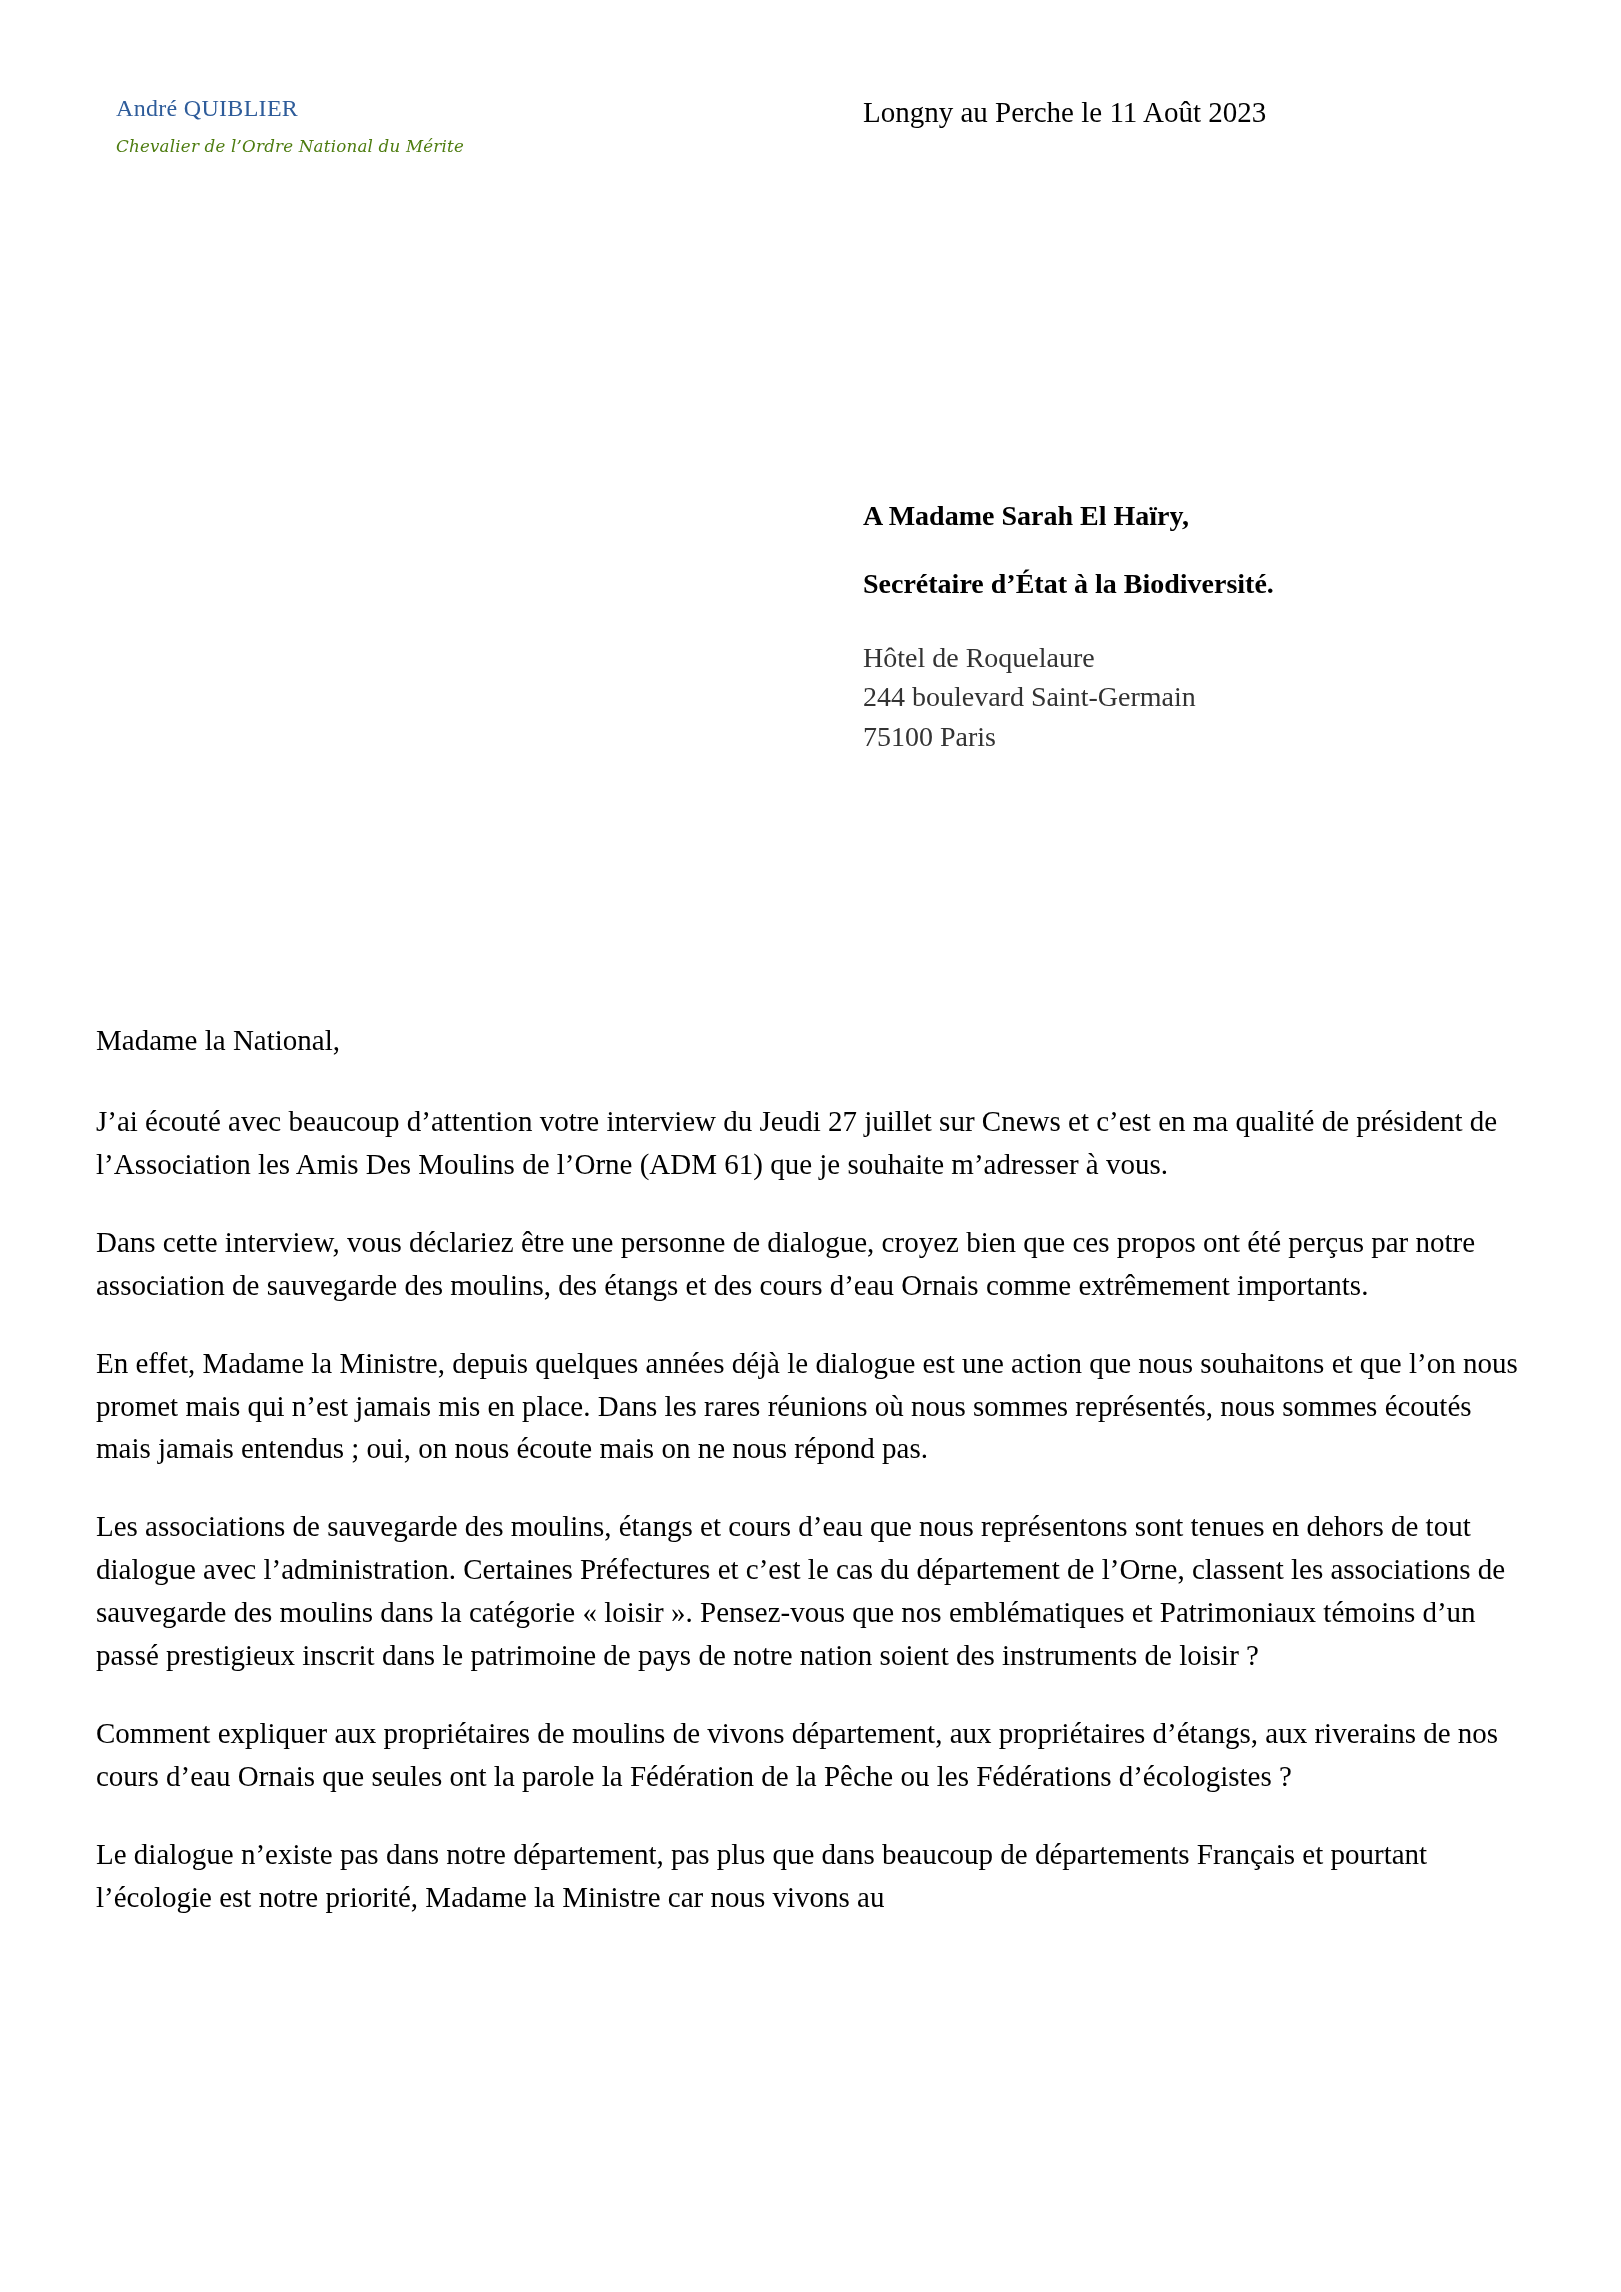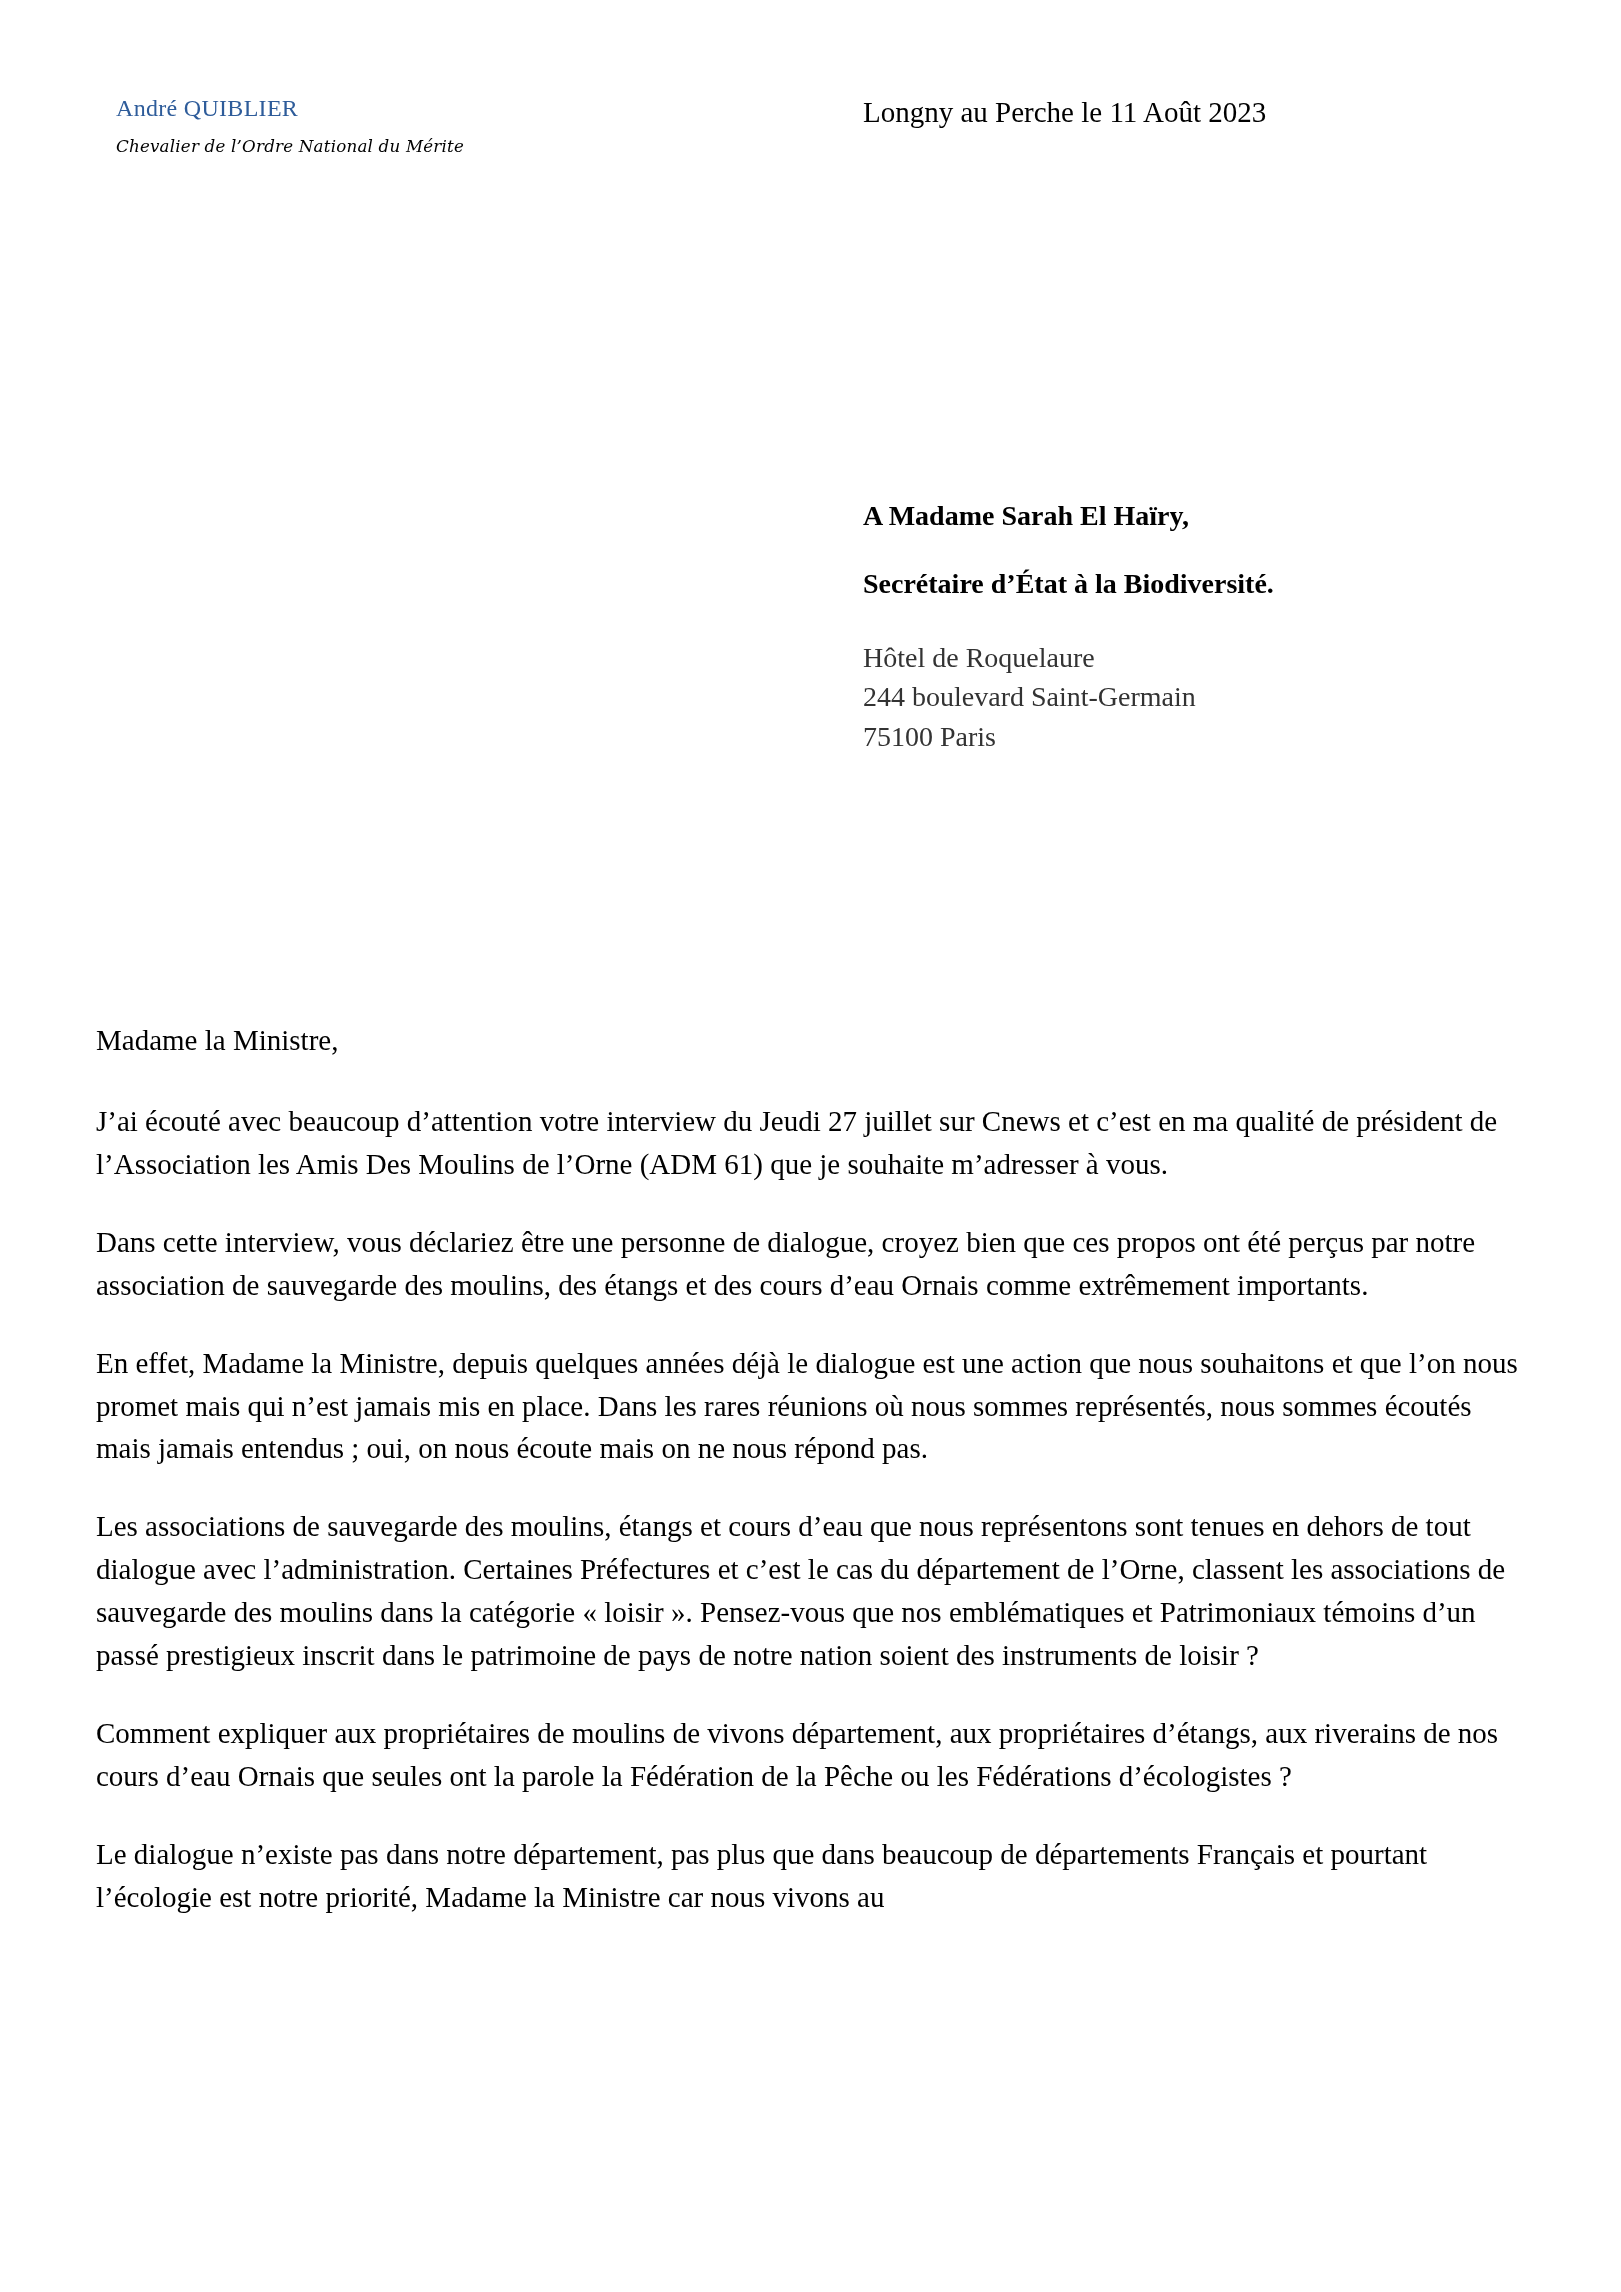--- a/index.html
+++ b/index.html
@@ -45,21 +45,21 @@
     color: #2E5C9A;
     letter-spacing: 0.3px;
     line-height: 1.2;
     white-space: nowrap;
   }
   .sender-title {
     margin-top: 13.7px;
     font-family: "DejaVu Serif", serif;
     font-style: italic;
     font-size: 16.7px;
-    color: #000000;
+    color: #4d7c0f;
     letter-spacing: 0.2px;
     white-space: nowrap;
   }
   .place-date {
     position: absolute;
     left: 863px;
     top: 2px;
     font-size: 29px;
     color: #000;
     white-space: nowrap;
@@ -124,21 +124,21 @@
 
   <div class="recipient">
     <div class="recipient-line-bold">A Madame Sarah El Haïry,</div>
     <div class="recipient-line-bold second">Secrétaire d’État à la Biodiversité.</div>
     <div class="recipient-addr">Hôtel de Roquelaure</div>
     <div class="recipient-addr">244 boulevard Saint-Germain</div>
     <div class="recipient-addr">75100 Paris</div>
   </div>
 
   <div class="letter-body">
-    <div class="salutation">Madame la Ministre,</div>
+    <div class="salutation">Madame la National,</div>
     <p class="para">J’ai écouté avec beaucoup d’attention votre interview du Jeudi 27 juillet sur Cnews et c’est en ma qualité de président de l’Association les Amis Des Moulins de l’Orne (ADM 61) que je souhaite m’adresser à vous.</p>
     <p class="para">Dans cette interview, vous déclariez être une personne de dialogue, croyez bien que ces propos ont été perçus par notre association de sauvegarde des moulins, des étangs et des cours d’eau Ornais comme extrêmement importants.</p>
     <p class="para">En effet, Madame la Ministre, depuis quelques années déjà le dialogue est une action que nous souhaitons et que l’on nous promet mais qui n’est jamais mis en place. Dans les rares réunions où nous sommes représentés, nous sommes écoutés mais jamais entendus ;  oui, on nous écoute mais on ne nous répond pas.</p>
     <p class="para">Les associations de sauvegarde des moulins, étangs et cours d’eau que nous représentons sont tenues en dehors de tout dialogue avec l’administration. Certaines Préfectures et c’est le cas du département de l’Orne, classent les associations de sauvegarde des moulins dans la catégorie « loisir ». Pensez-vous que nos emblématiques et Patrimoniaux témoins d’un passé prestigieux inscrit dans le patrimoine de pays de notre nation soient des instruments de loisir ?</p>
     <p class="para">Comment expliquer aux propriétaires de moulins de vivons département, aux propriétaires d’étangs, aux riverains de nos cours d’eau Ornais que seules ont la parole la Fédération de la Pêche ou les Fédérations d’écologistes ?</p>
     <p class="para">Le dialogue n’existe pas dans notre département, pas plus que dans beaucoup de départements Français et pourtant l’écologie est notre priorité, Madame la Ministre car nous vivons au</p>
   </div>
 
 </div>
 

